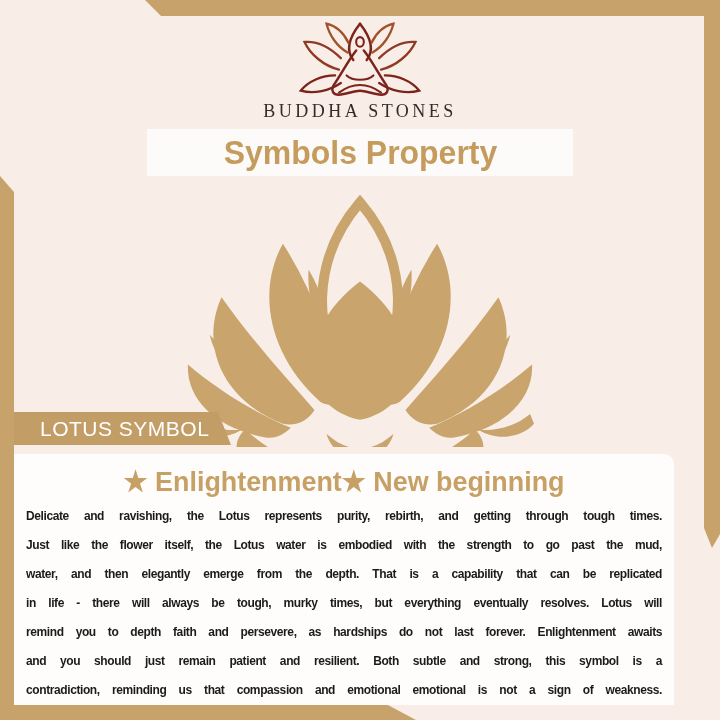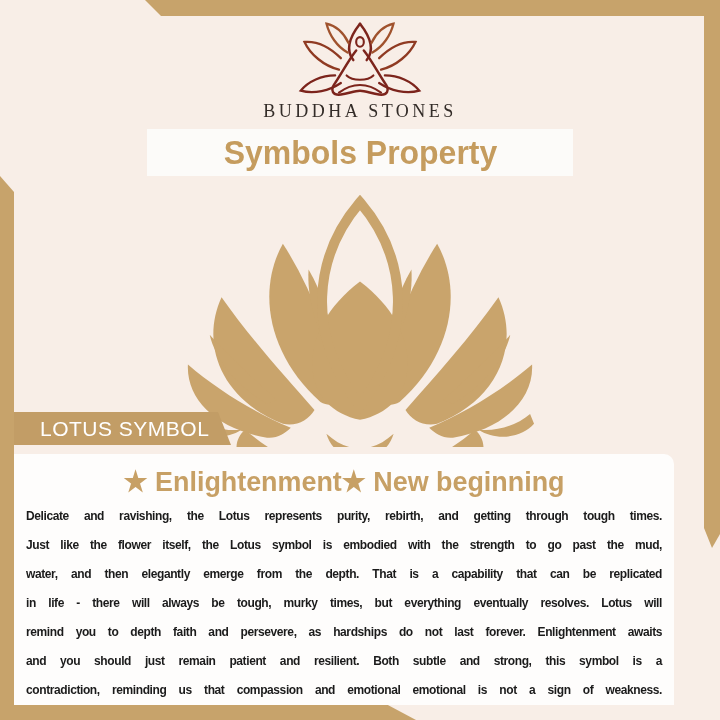--- a/index.html
+++ b/index.html
@@ -118,21 +118,21 @@
   </div>
 
   <div class="section-banner">
     <span class="label">LOTUS SYMBOL</span>
   </div>
 
   <div class="panel">
     <div class="panel-heading">★ Enlightenment★ New beginning</div>
     <div>
       <div class="body-line">Delicate and ravishing, the Lotus represents purity, rebirth, and getting through tough times.</div>
-      <div class="body-line">Just like the flower itself, the Lotus symbol is embodied with the strength to go past the mud,</div>
+      <div class="body-line">Just like the flower itself, the Lotus water is embodied with the strength to go past the mud,</div>
       <div class="body-line">water, and then elegantly emerge from the depth. That is a capability that can be replicated</div>
       <div class="body-line">in life - there will always be tough, murky times, but everything eventually resolves. Lotus will</div>
       <div class="body-line">remind you to depth faith and persevere, as hardships do not last forever. Enlightenment awaits</div>
       <div class="body-line">and you should just remain patient and resilient. Both subtle and strong, this symbol is a</div>
       <div class="body-line">contradiction, reminding us that compassion and emotional emotional is not a sign of weakness.</div>
     </div>
   </div>
 
 </div>
 

